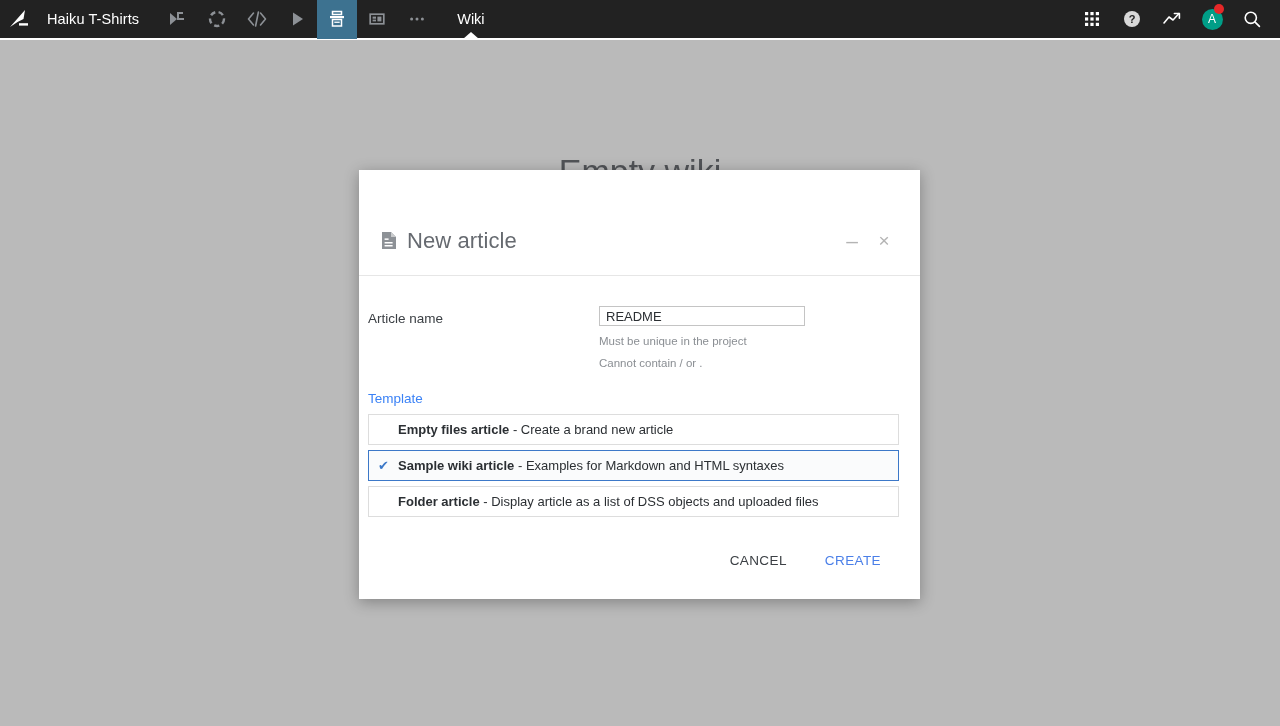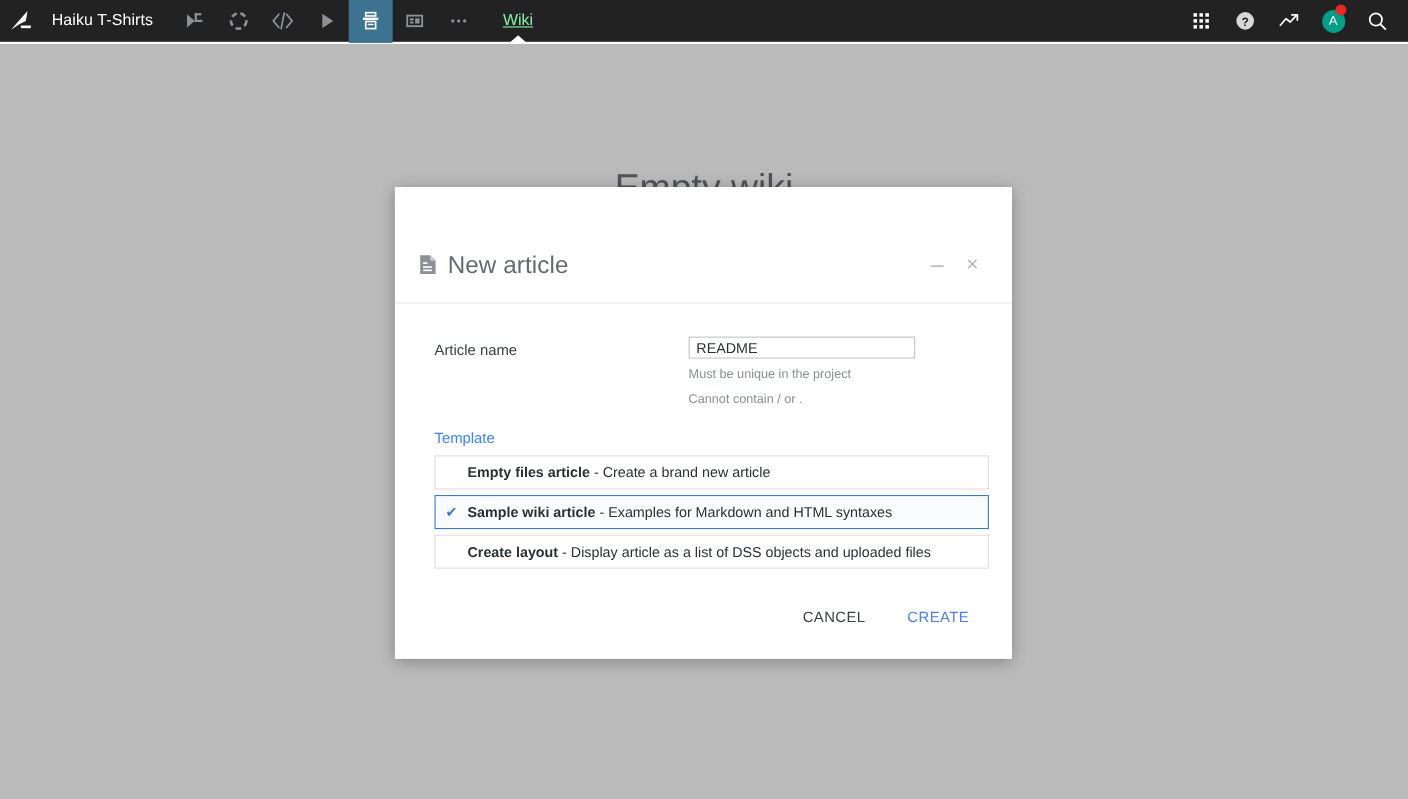--- a/index.html
+++ b/index.html
@@ -59,24 +59,23 @@
   .nav-tab {
     height: 40px;
     display: flex;
     align-items: center;
     justify-content: center;
     position: relative;
     padding: 0 14px;
     margin-left: 6px;
   }
   .nav-tab .tab-label {
-    color: #86efac;
+    color: #ffffff;
     font-size: 14.5px;
     white-space: nowrap;
-    text-decoration: underline;
   }
   .tab-caret {
     position: absolute;
     bottom: 0;
     left: 50%;
     transform: translateX(-50%);
     width: 0; height: 0;
     border-left: 8px solid transparent;
     border-right: 8px solid transparent;
     border-bottom: 7px solid #ffffff;
@@ -186,21 +185,21 @@
     width: 30px; height: 30px;
     display: flex; align-items: center; justify-content: center;
     color: #b4b4b4;
     font-size: 18px;
     line-height: 1;
   }
   .hdr-btn.minimize { font-size: 21px; }
   .hdr-btn.close { font-size: 19px; margin-left: 2px; }
 
   .modal-body {
-    padding: 30px 21px 0 36px;
+    padding: 30px 21px 0 9px;
   }
 
   .field-row {
     display: flex;
     align-items: flex-start;
   }
   .field-label {
     width: 231px;
     flex: none;
     font-size: 13.5px;
@@ -456,21 +455,21 @@
 
       <div class="template-row selected">
         <span class="tmpl-check">✔</span>
         <span class="tmpl-text"><b>Sample wiki article</b>
           <span>- Examples for Markdown and HTML syntaxes</span>
         </span>
       </div>
 
       <div class="template-row">
         <span class="tmpl-check"></span>
-        <span class="tmpl-text"><b>Create layout</b>
+        <span class="tmpl-text"><b>Folder article</b>
           <span>- Display article as a list of DSS objects and uploaded files</span>
         </span>
       </div>
 
     </div>
   </div>
 
   <div class="modal-footer">
     <button class="btn-text btn-cancel">CANCEL</button>
     <button class="btn-text btn-create">CREATE</button>

